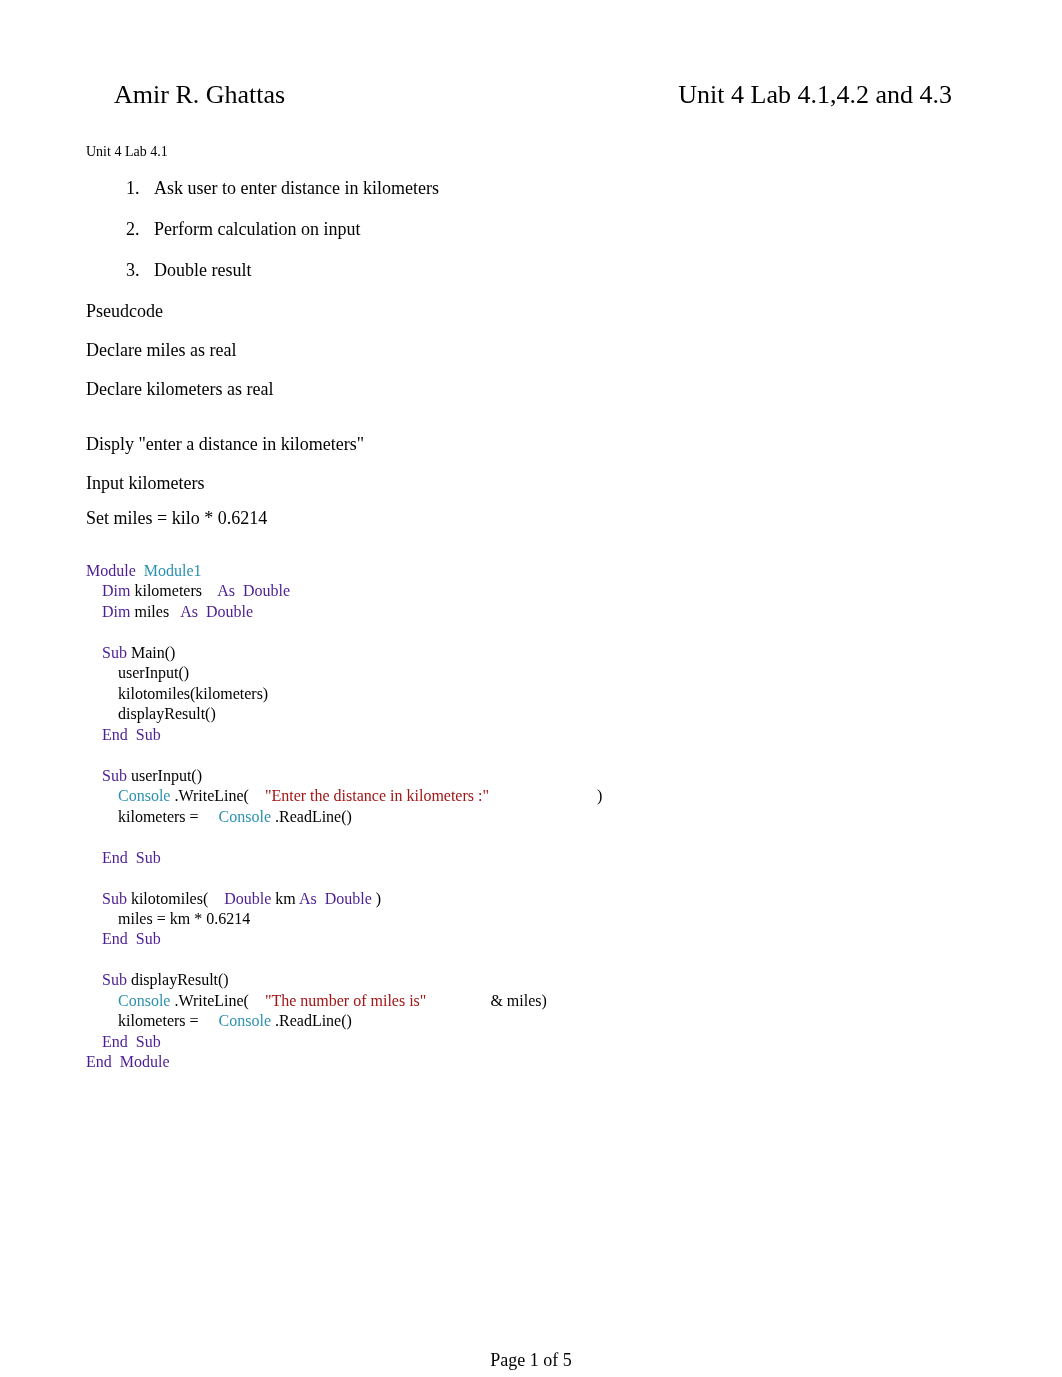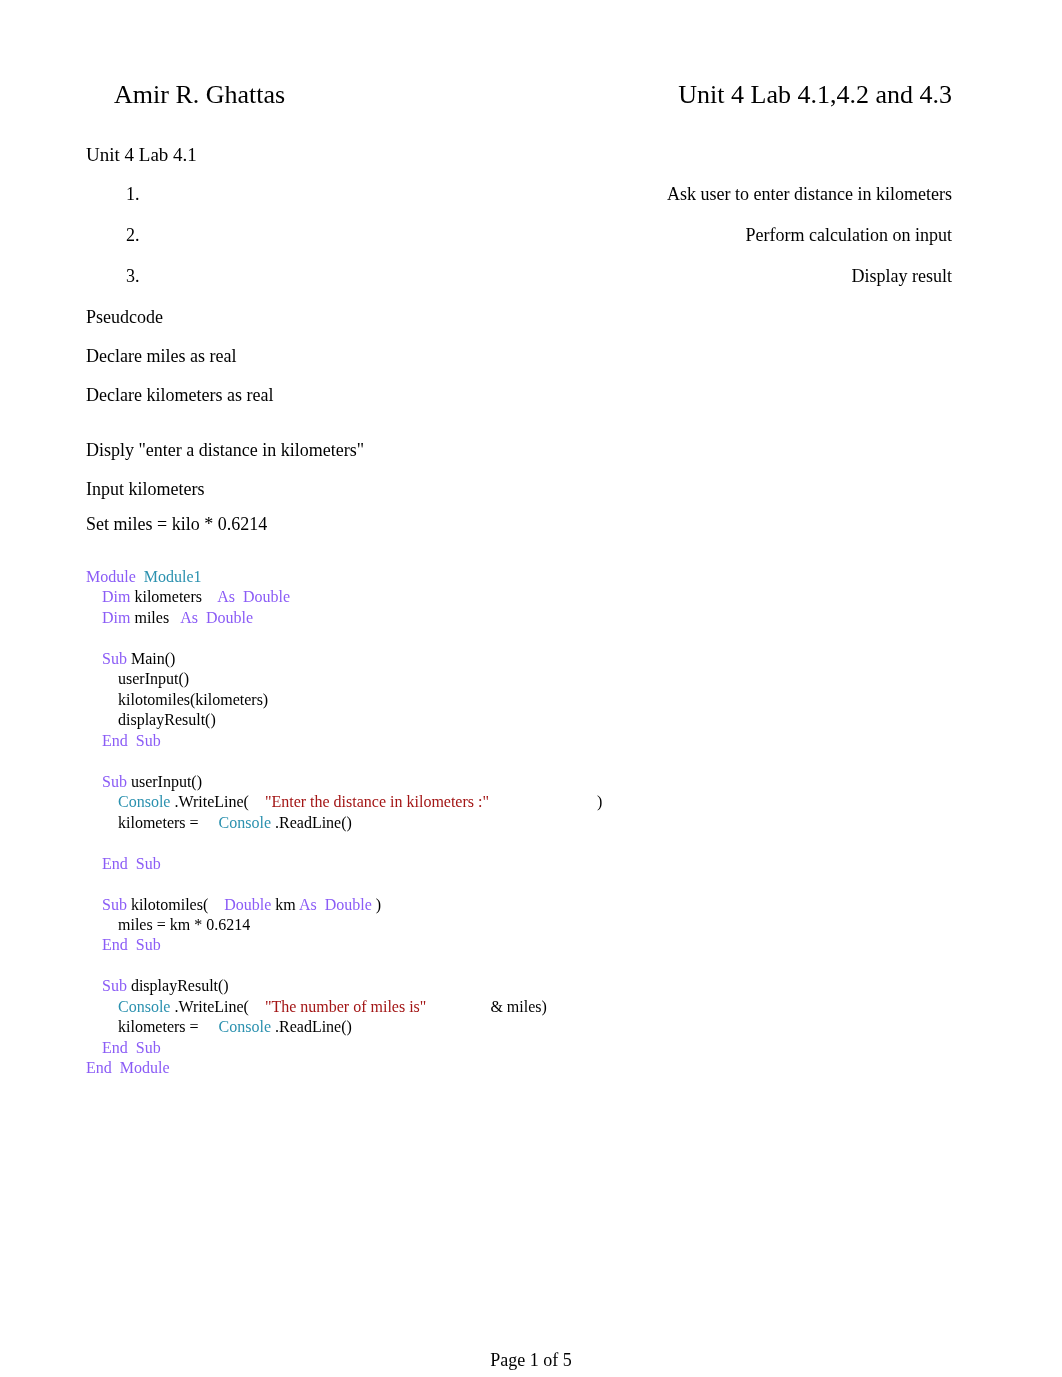--- a/index.html
+++ b/index.html
@@ -21,48 +21,47 @@
     display: flex;
     justify-content: space-between;
     align-items: baseline;
     font-size: 26px;
     margin-bottom: 34px;
     padding-left: 28px;
   }
   .header-left { }
   .header-right { }
   .section-heading {
-    font-size: 19px;
+    font-size: 14px;
     margin-bottom: 18px;
   }
   ol.steps {
     margin: 0 0 18px 0;
     padding-left: 58px;
     font-size: 18px;
   }
   ol.steps li {
     padding-left: 10px;
     margin-bottom: 20px;
-    text-align: right;
   }
   .pseudocode-block {
     font-size: 18px;
     margin-bottom: 16px;
   }
   .pseudocode-block p { margin: 0 0 18px 0; }
   .pseudocode-block p.tighter { margin-bottom: 14px; }
   .gap-medium { height: 16px; }
 
   .code {
     font-family: "Times New Roman", Times, serif;
     font-size: 16px;
     line-height: 1.28;
     white-space: pre;
   }
-  .kw  { color: #8b5cf6; }
+  .kw  { color: #4c1d95; }
   .cls { color: #2b91af; }
   .str { color: #a31515; }
   .txt { color: #000000; }
 
   .footer {
     position: absolute;
     bottom: 36px;
     left: 0; right: 0;
     text-align: center;
     font-size: 18px;
@@ -76,21 +75,21 @@
   <div class="header">
     <span class="header-left">Amir R. Ghattas</span>
     <span class="header-right">Unit 4 Lab 4.1,4.2 and 4.3</span>
   </div>
 
   <div class="section-heading">Unit 4 Lab 4.1</div>
 
   <ol class="steps">
     <li>Ask user to enter distance in kilometers</li>
     <li>Perform calculation on input</li>
-    <li>Display result</li>
+    <li>Double result</li>
   </ol>
 
   <div class="pseudocode-block">
     <p>Pseudcode</p>
     <p>Declare miles as real</p>
     <p>Declare kilometers as real</p>
     <div class="gap-medium"></div>
     <p>Disply "enter a distance in kilometers"</p>
     <p class="tighter">Input kilometers</p>
     <p class="tighter">Set miles = kilo * 0.6214</p>

